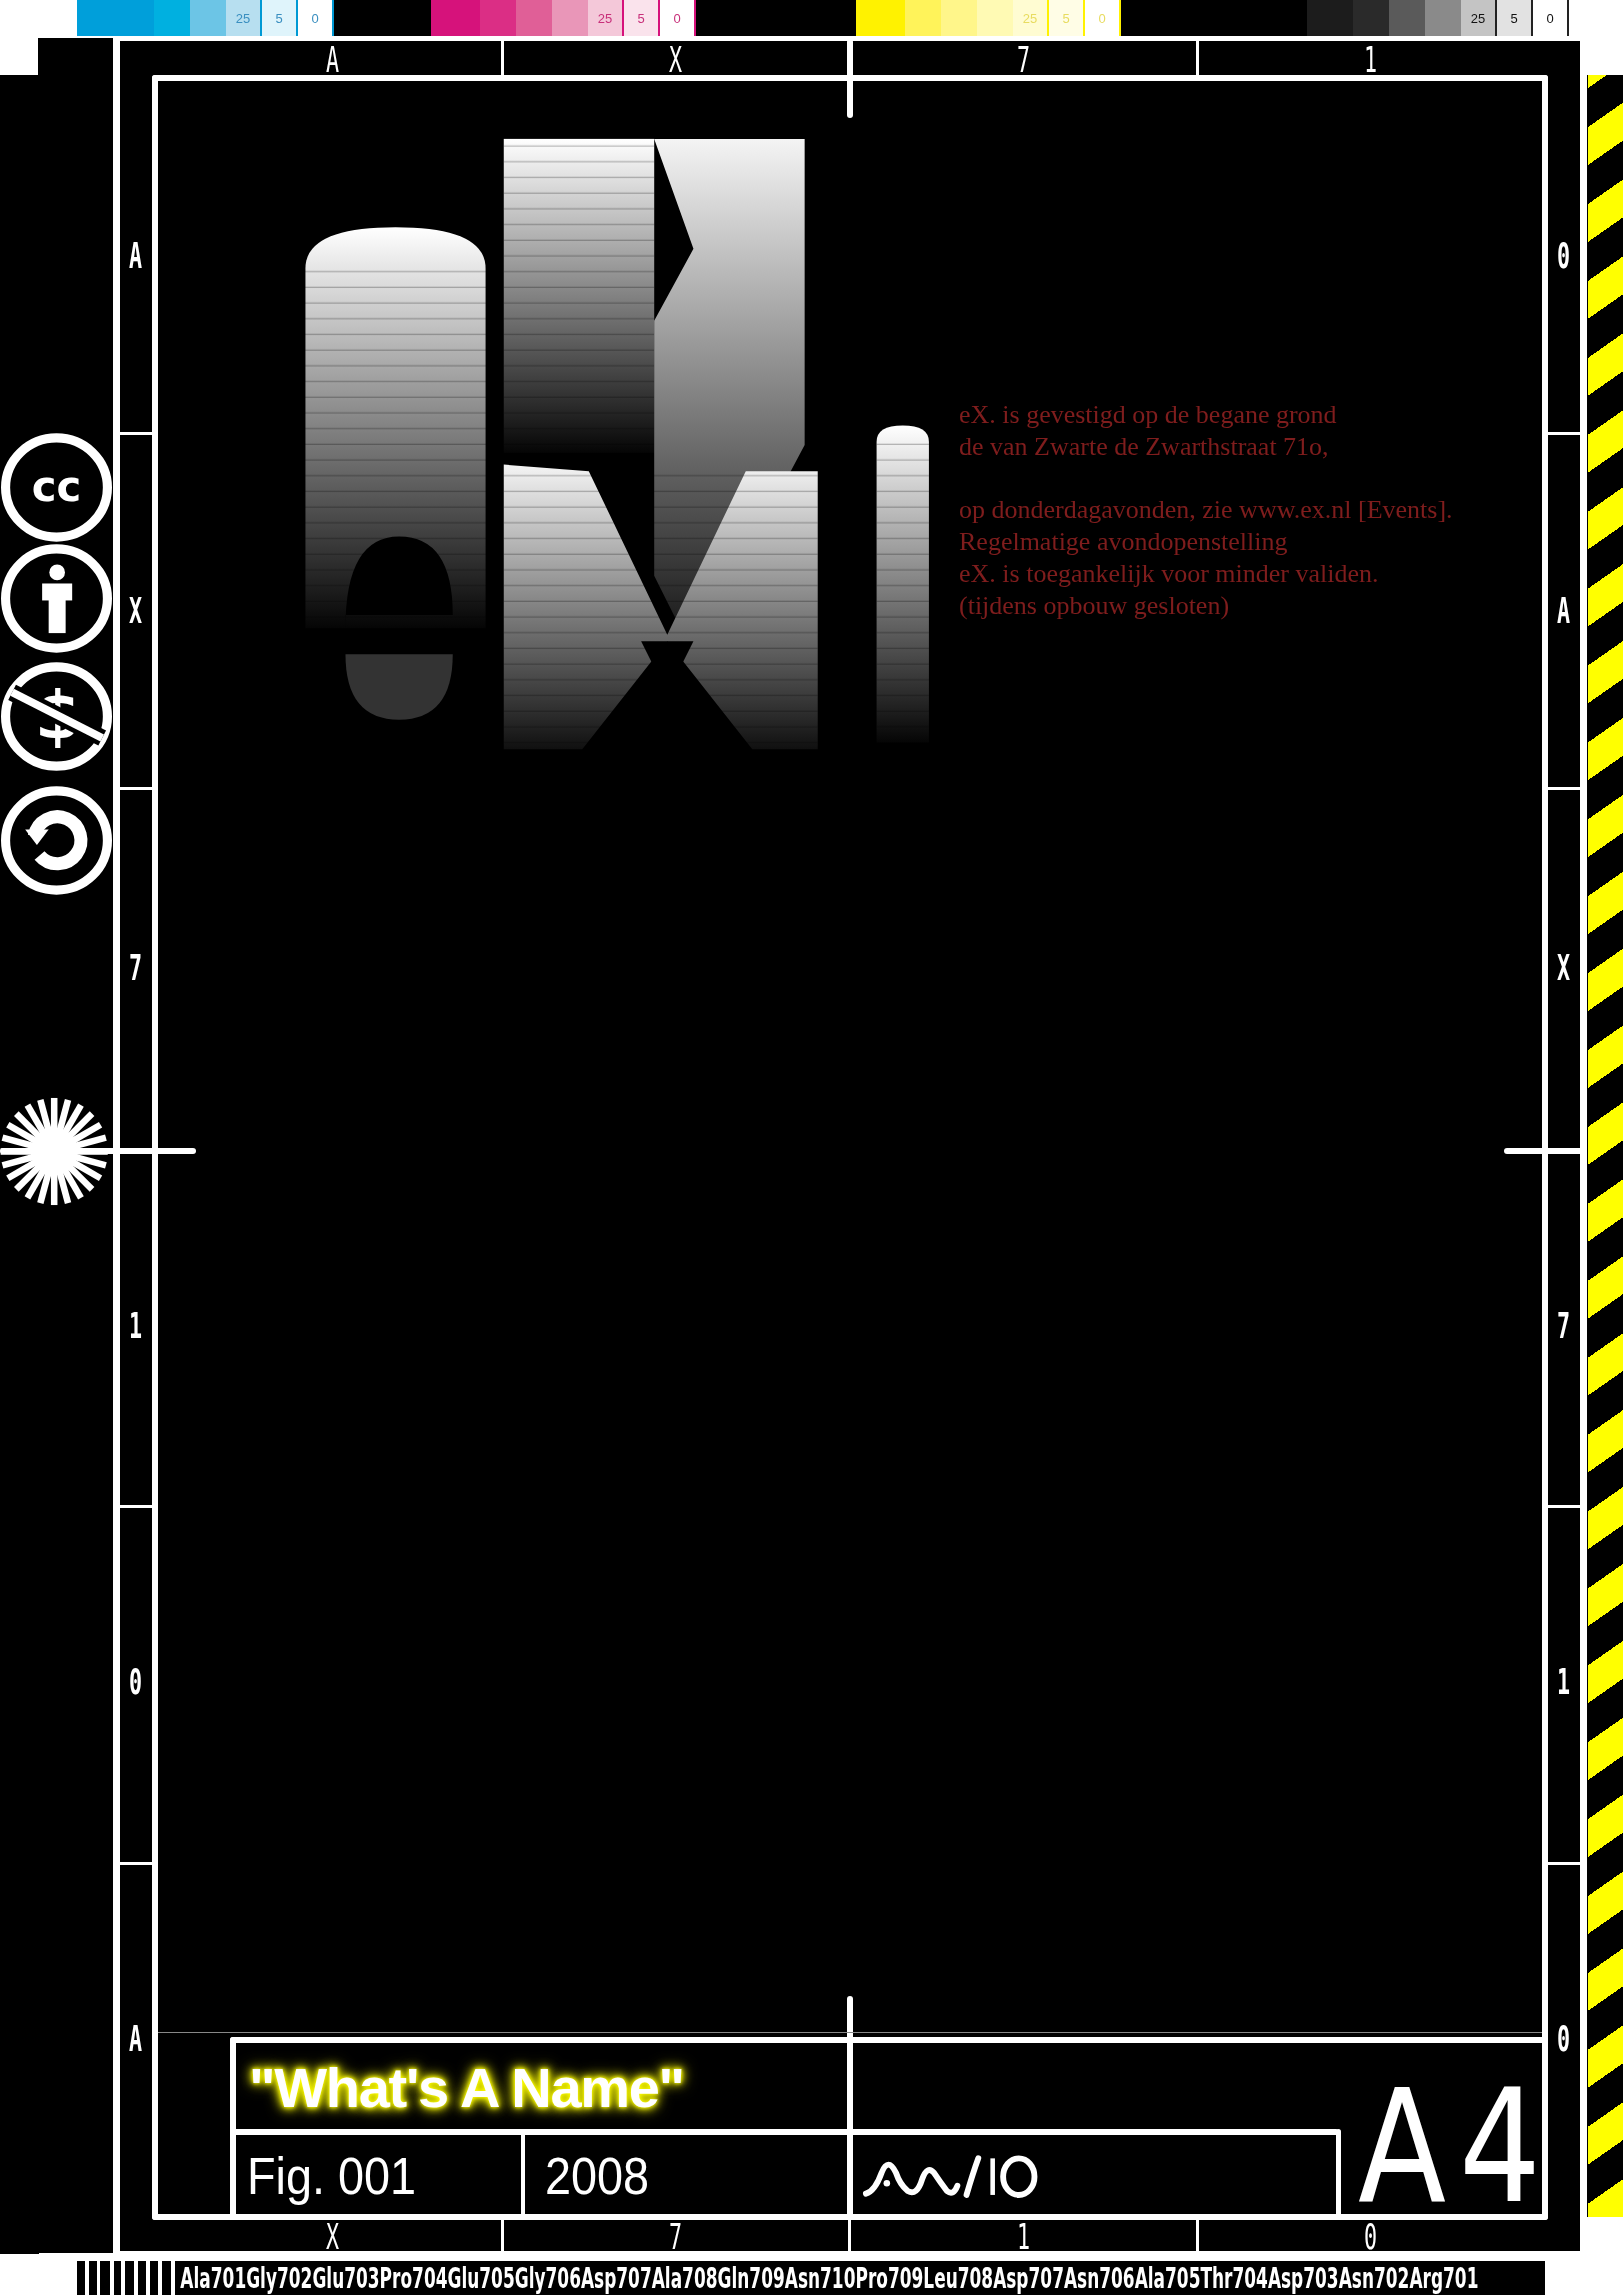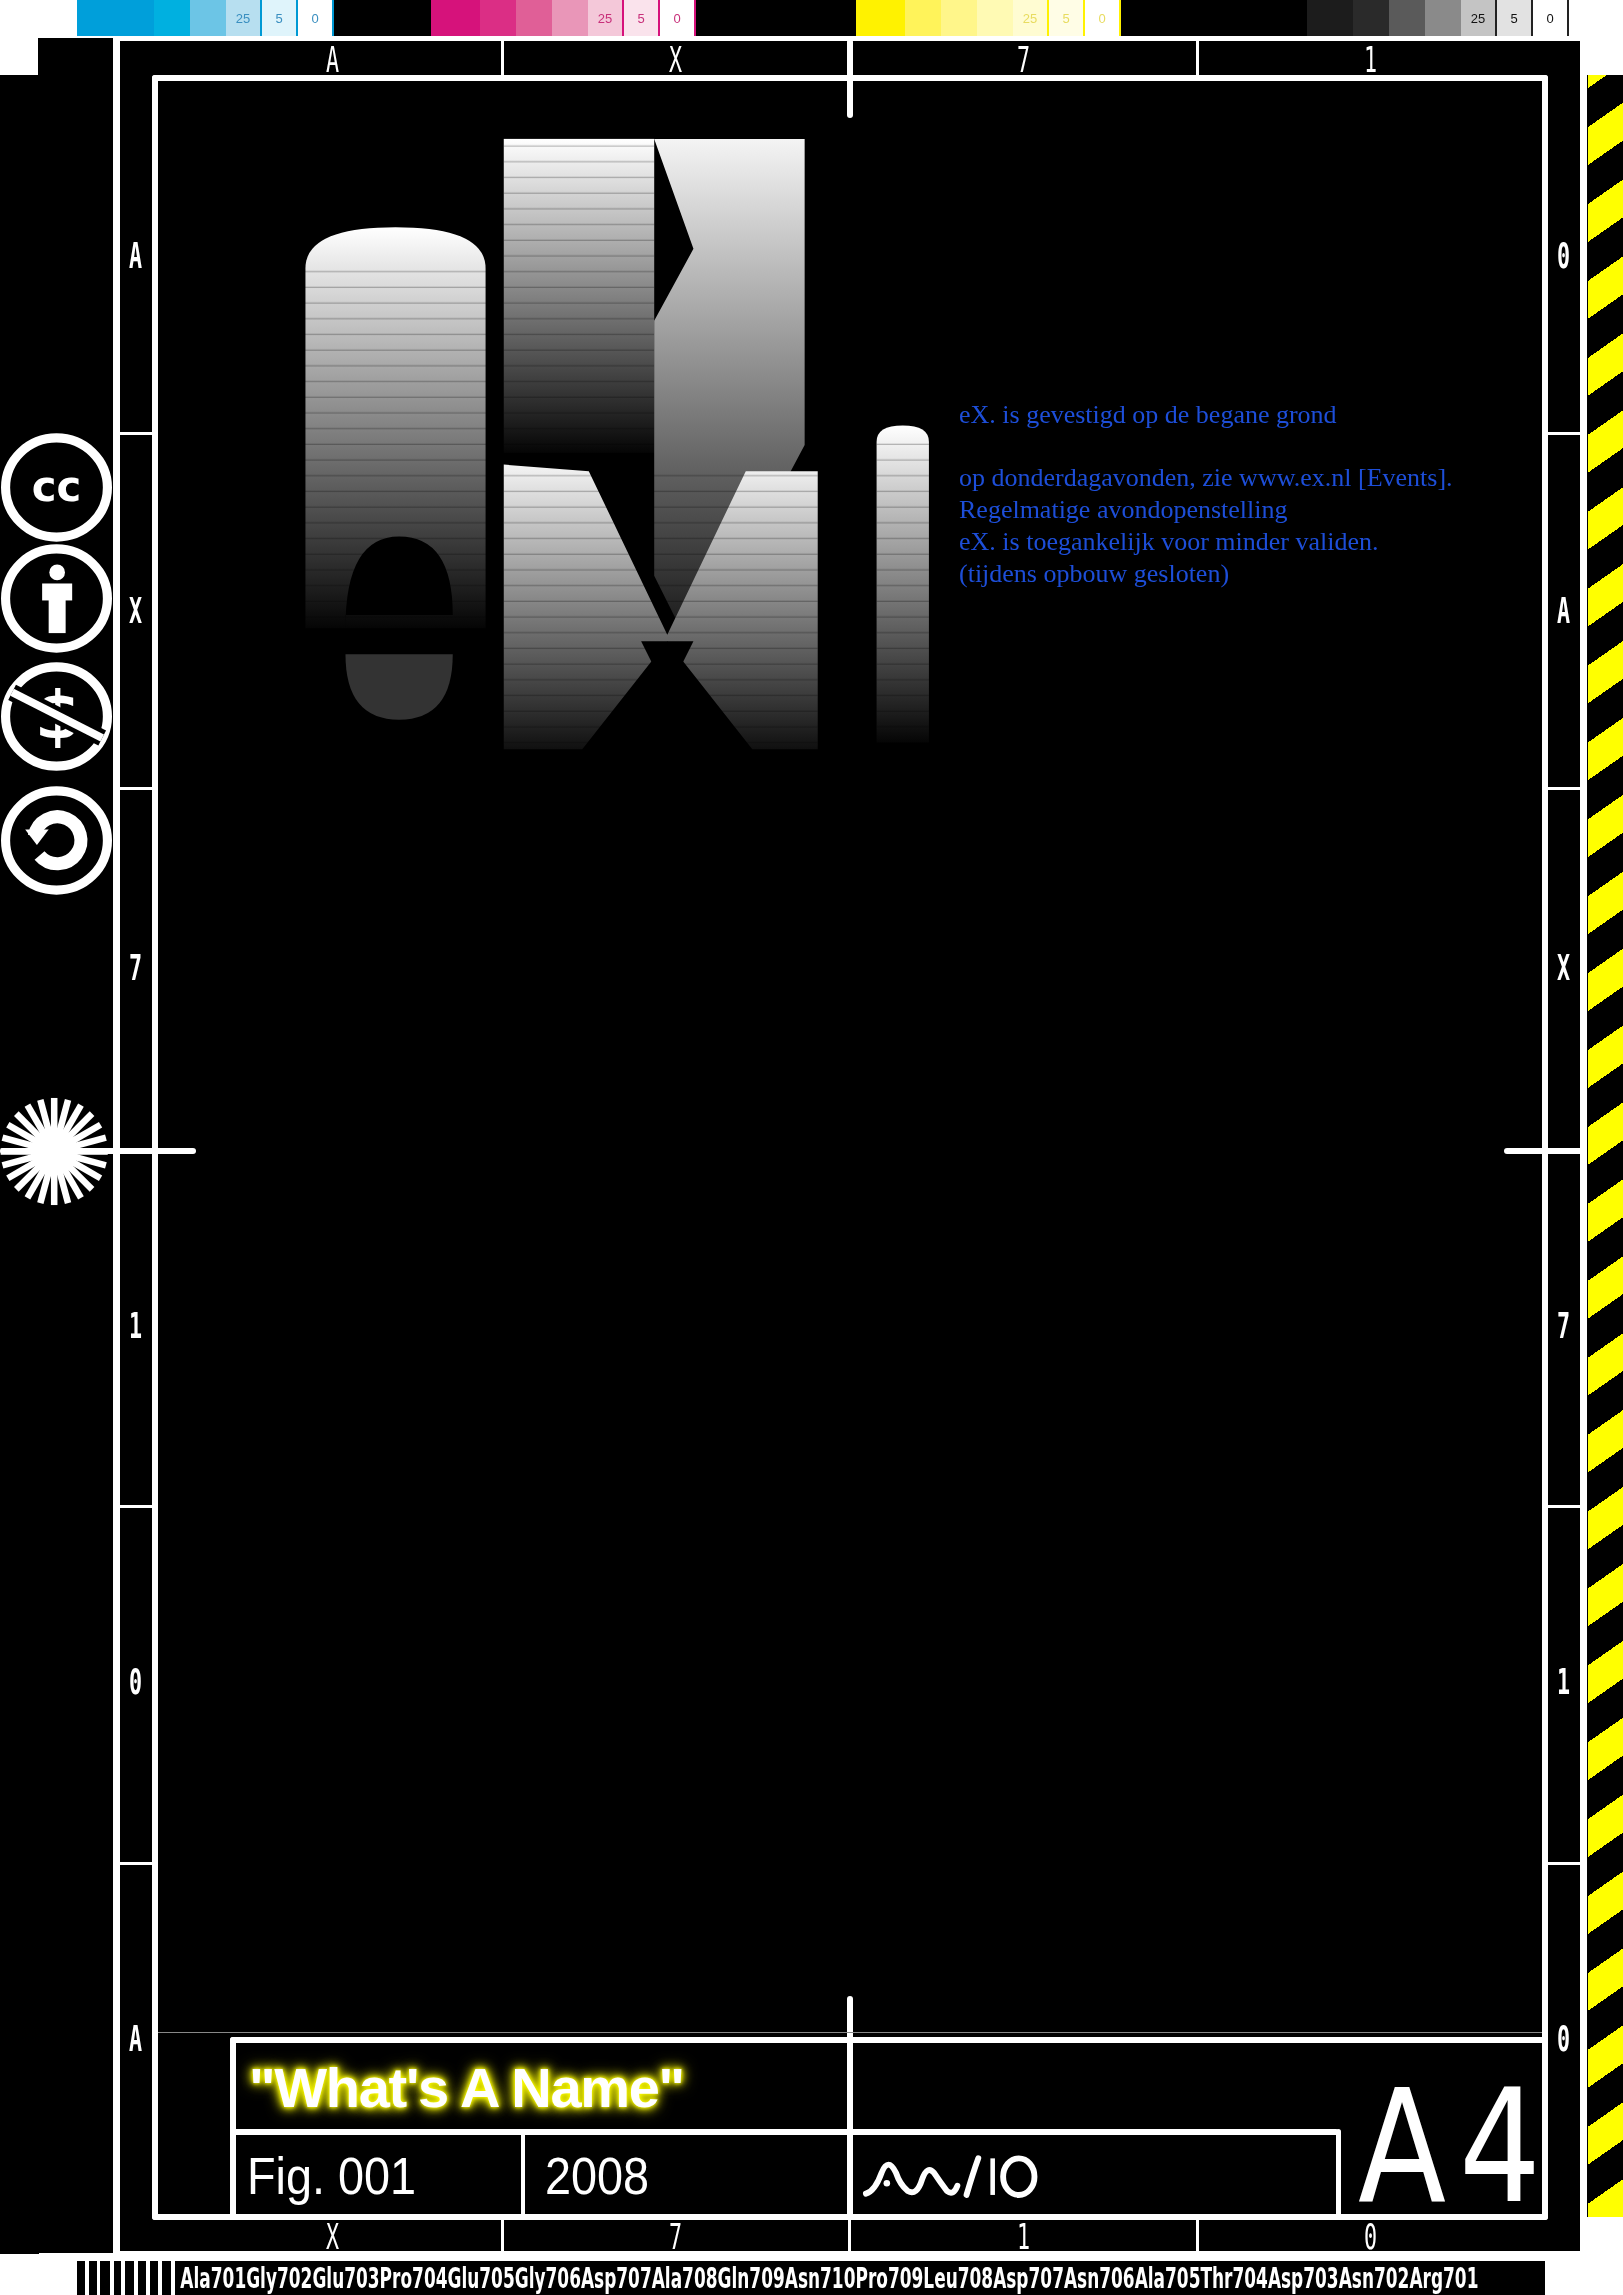--- a/index.html
+++ b/index.html
@@ -23,21 +23,21 @@
                  font-size:35px; line-height:1; text-align:center; transform:scaleX(0.62); width:39px; }
   .ruler-label.v { font-weight:bold; }
 
   .stripe { position:absolute; left:1588px; top:75px; width:35px; height:2142px;
             background: repeating-linear-gradient(-35deg, #ffff00 0 31px, #000 31px 63px); }
 
   
   .logo { position:absolute; left:301px; top:131px; width:641px; height:628px; }
 
   
-  .info { position:absolute; left:959px; top:399px; color:#1d4ed8;
+  .info { position:absolute; left:959px; top:399px; color:#7f1d1d;
           font-family:"Liberation Serif", serif; font-size:26px; line-height:32px; }
   .info p { margin:0; }
   .info .gap { height:31px; }
 
   
   .cc-icon { position:absolute; left:0; width:113px; }
 
   
   .tb-title { position:absolute; left:249px; top:2055px; font-family:"Liberation Sans", sans-serif;
               font-weight:bold; font-size:56px; color:#fff; letter-spacing:-1.3px;
@@ -233,20 +233,21 @@
   <polygon points="310,510 440,520 560,770 680,520 790,520 790,945 690,945 560,780 430,945 310,945" fill="url(#gV2)"></polygon>
   <rect x="310" y="510" width="480" height="435" fill="url(#bands)"></rect>
   <polygon points="520,780 600,780 560,860" fill="#000"></polygon>
 
   <path d="M 880 475 Q 880 450 920 450 Q 960 450 960 475 L 960 935 L 880 935 Z" fill="url(#gV)"></path>
   <rect x="880" y="475" width="80" height="460" fill="url(#bands)"></rect>
 </svg>
 
 <div class="info">
   <p>eX. is gevestigd op de begane grond</p>
+  <p>de van Zwarte de Zwarthstraat 71o,</p>
   <div class="gap"></div>
   <p>op donderdagavonden, zie www.ex.nl [Events].</p>
   <p>Regelmatige avondopenstelling</p>
   <p>eX. is toegankelijk voor minder validen.</p>
   <p>(tijdens opbouw gesloten)</p>
 </div>
 
 <div class="line" style="left:158px;top:2032px;width:1384px;height:1.3px;background:#888;"></div>
 <div class="rline" style="left:230px;top:2037px;width:1315px;height:5.9px;"></div>
 <div class="rline" style="left:230px;top:2037px;width:5.9px;height:180px;"></div>

